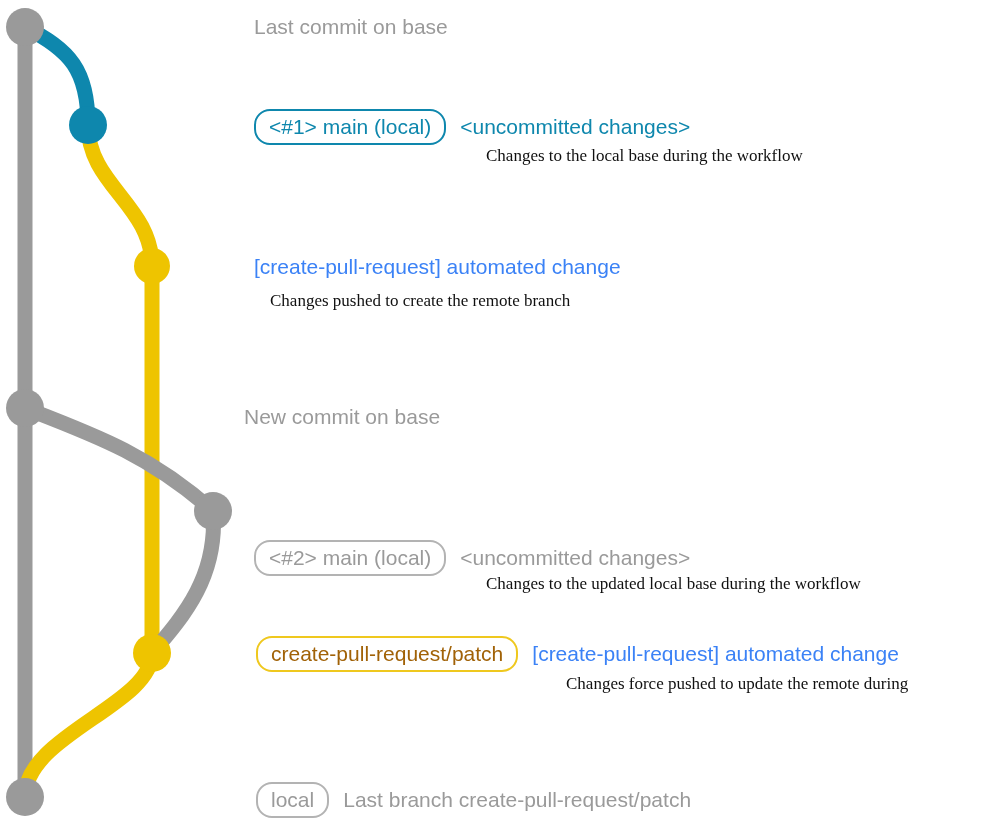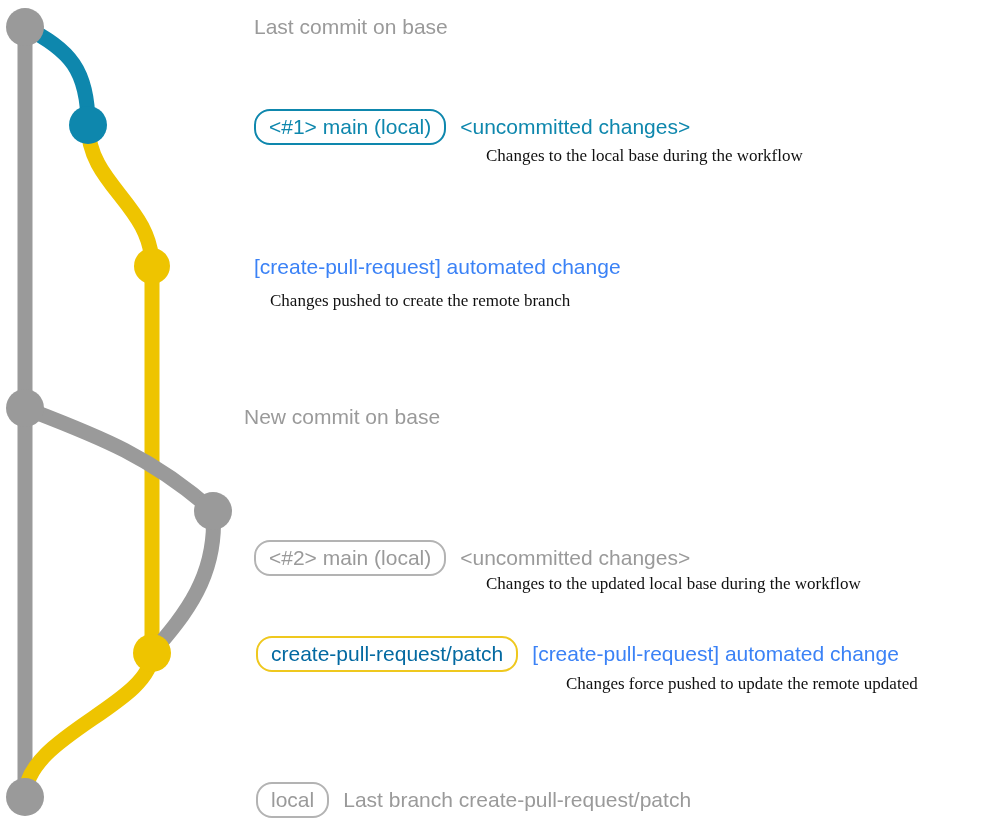--- a/index.html
+++ b/index.html
@@ -42,21 +42,21 @@
     border: 2px solid;
     border-radius: 16px;
     padding: 5px 13px 6px 13px;
     font-family: "Liberation Sans", sans-serif;
     font-size: 21px;
     line-height: 1;
     background: #ffffff;
   }
   .pill-gray   { border-color: #b3b3b3; color: #9a9a9a; }
   .pill-teal   { border-color: #0e87ad; color: #0e87ad; }
-  .pill-yellow { border-color: #efc81e; color: #0369a1; }
+  .pill-yellow { border-color: #efc81e; color: #a16207; }
 
   .txt-gray   { color: #9a9a9a; }
   .txt-teal   { color: #0e87ad; }
   .txt-yellow { color: #3b82f6; }
 
   .subtitle {
     font-family: "Liberation Serif", serif;
     font-size: 17px;
     color: #101010;
     line-height: 1;
@@ -121,21 +121,21 @@
     <span class="gap"></span>
     <span class="headline txt-gray">&lt;uncommitted changes&gt;</span>
   </div>
   <div class="subtitle" style="left:486px; top:535px;margin-top:40px;">Changes to the updated local base during the workflow</div>
 
   <div class="row" style="left:256px; top:636px;">
     <span class="pill pill-yellow">create-pull-request/patch</span>
     <span class="gap"></span>
     <span class="headline txt-yellow">[create-pull-request] automated change</span>
   </div>
-  <div class="subtitle" style="left:566px; top:675px;">Changes force pushed to update the remote updated</div>
+  <div class="subtitle" style="left:566px; top:675px;">Changes force pushed to update the remote during</div>
 
   <div class="row" style="left:256px; top:782px;">
     <span class="pill pill-gray">local</span>
     <span class="gap"></span>
     <span class="headline txt-gray">Last branch create-pull-request/patch</span>
   </div>
 
 </div>
 
 </body></html>

